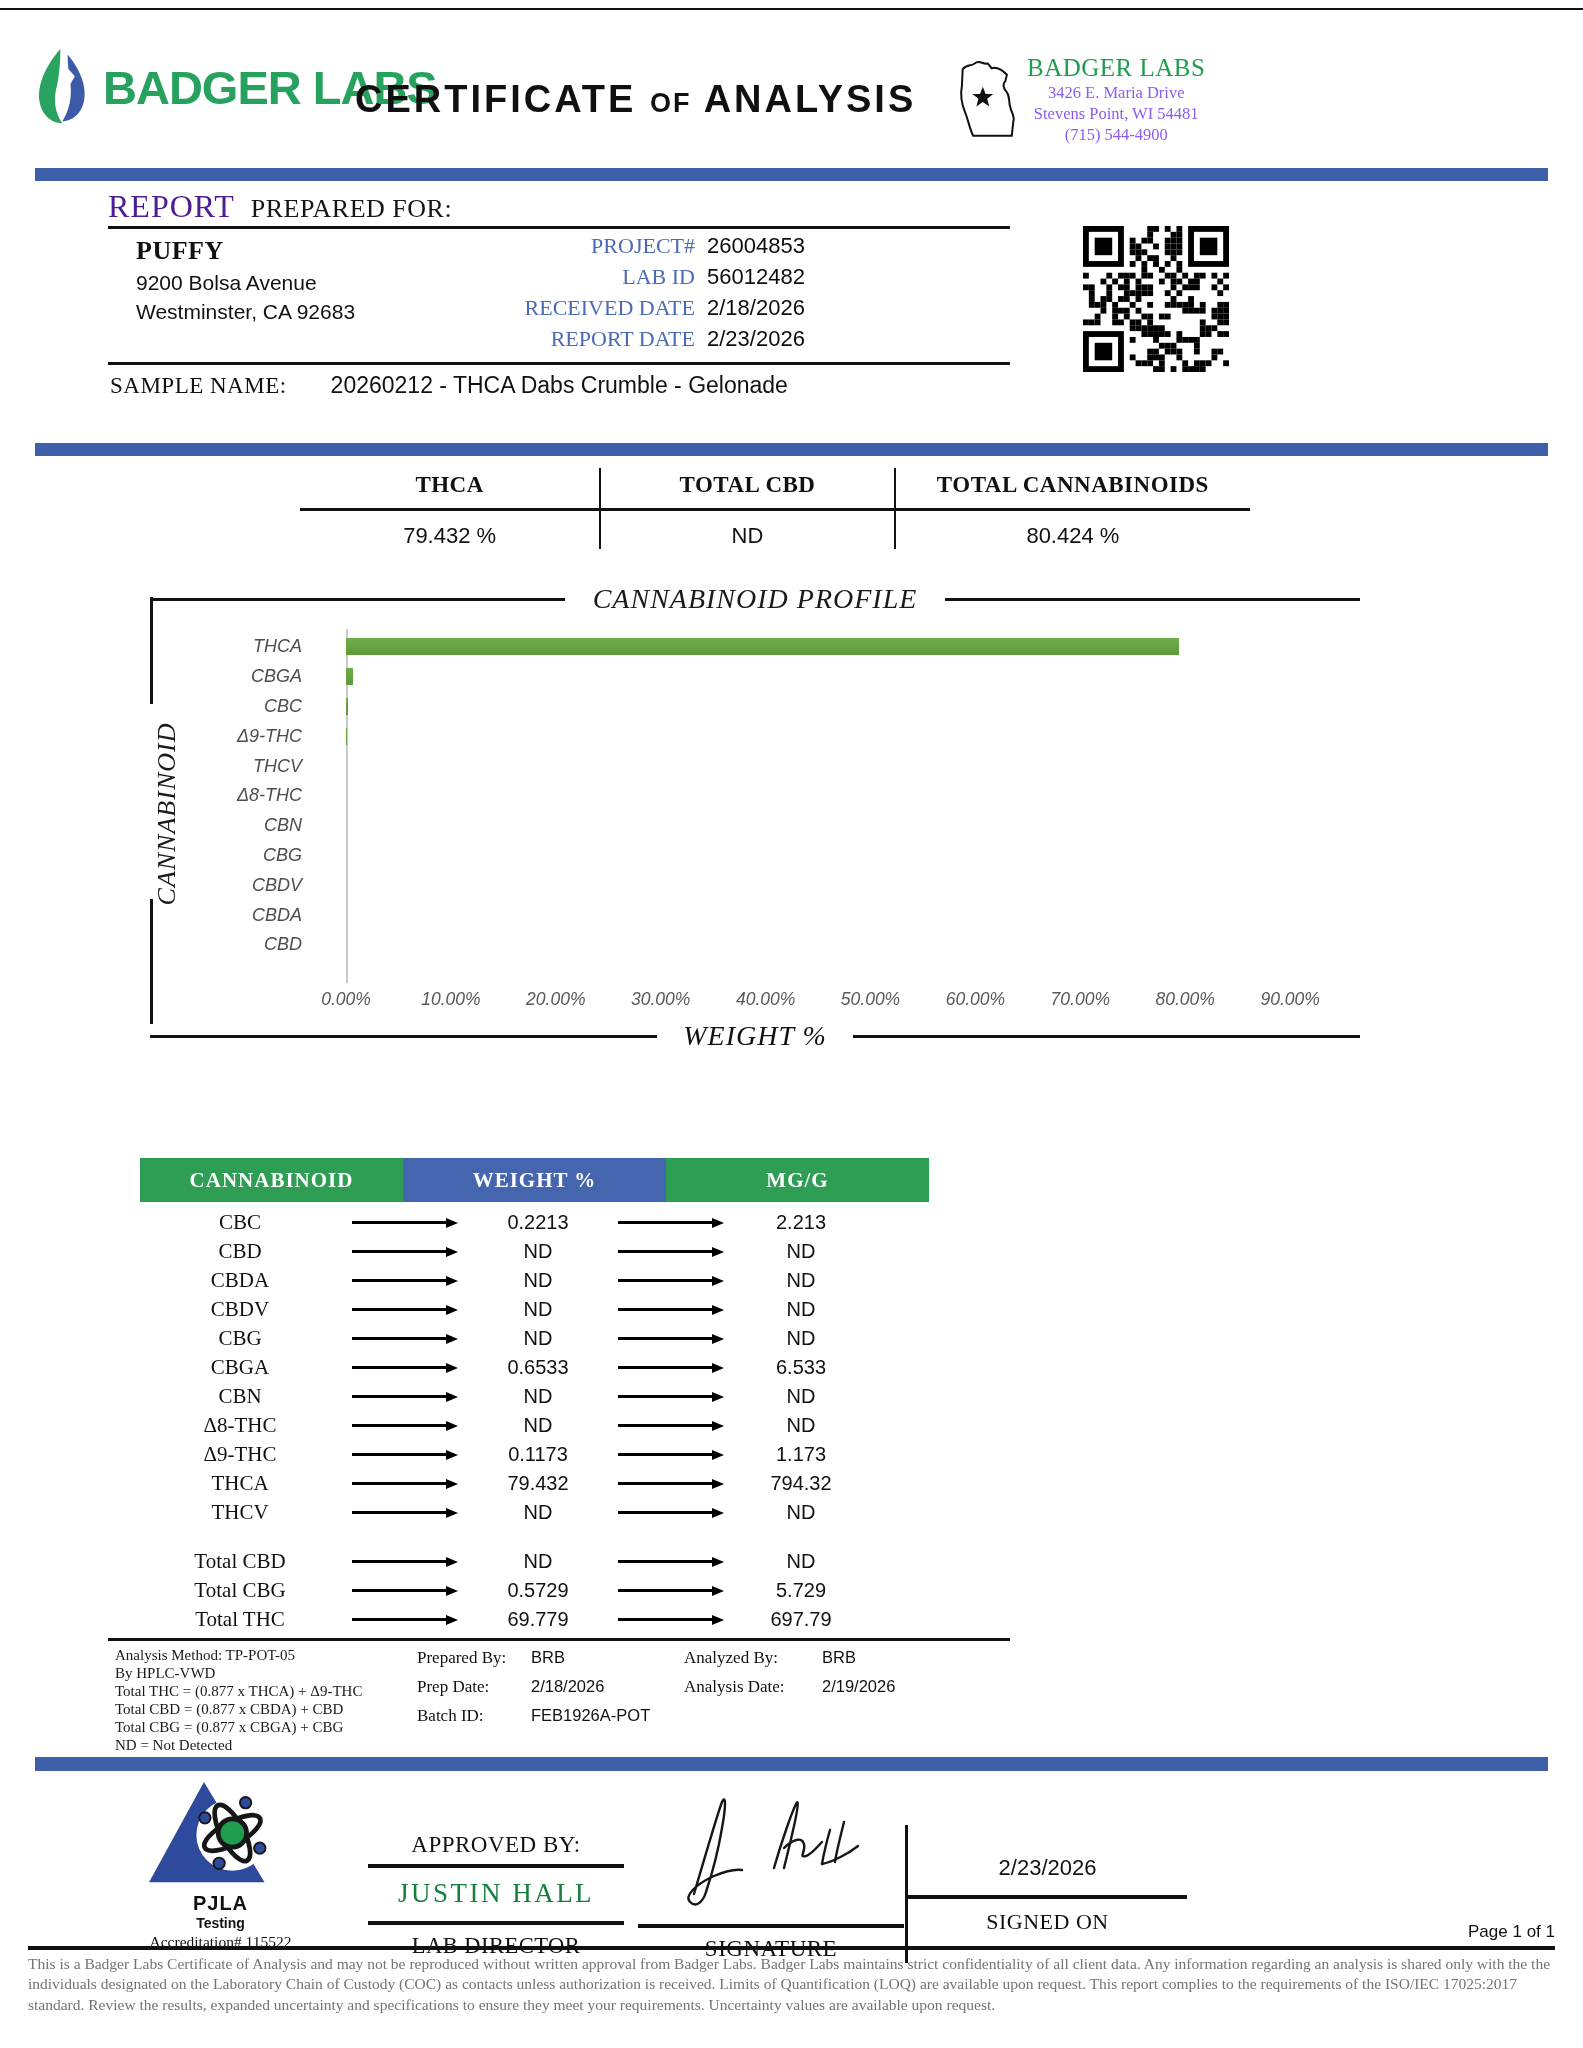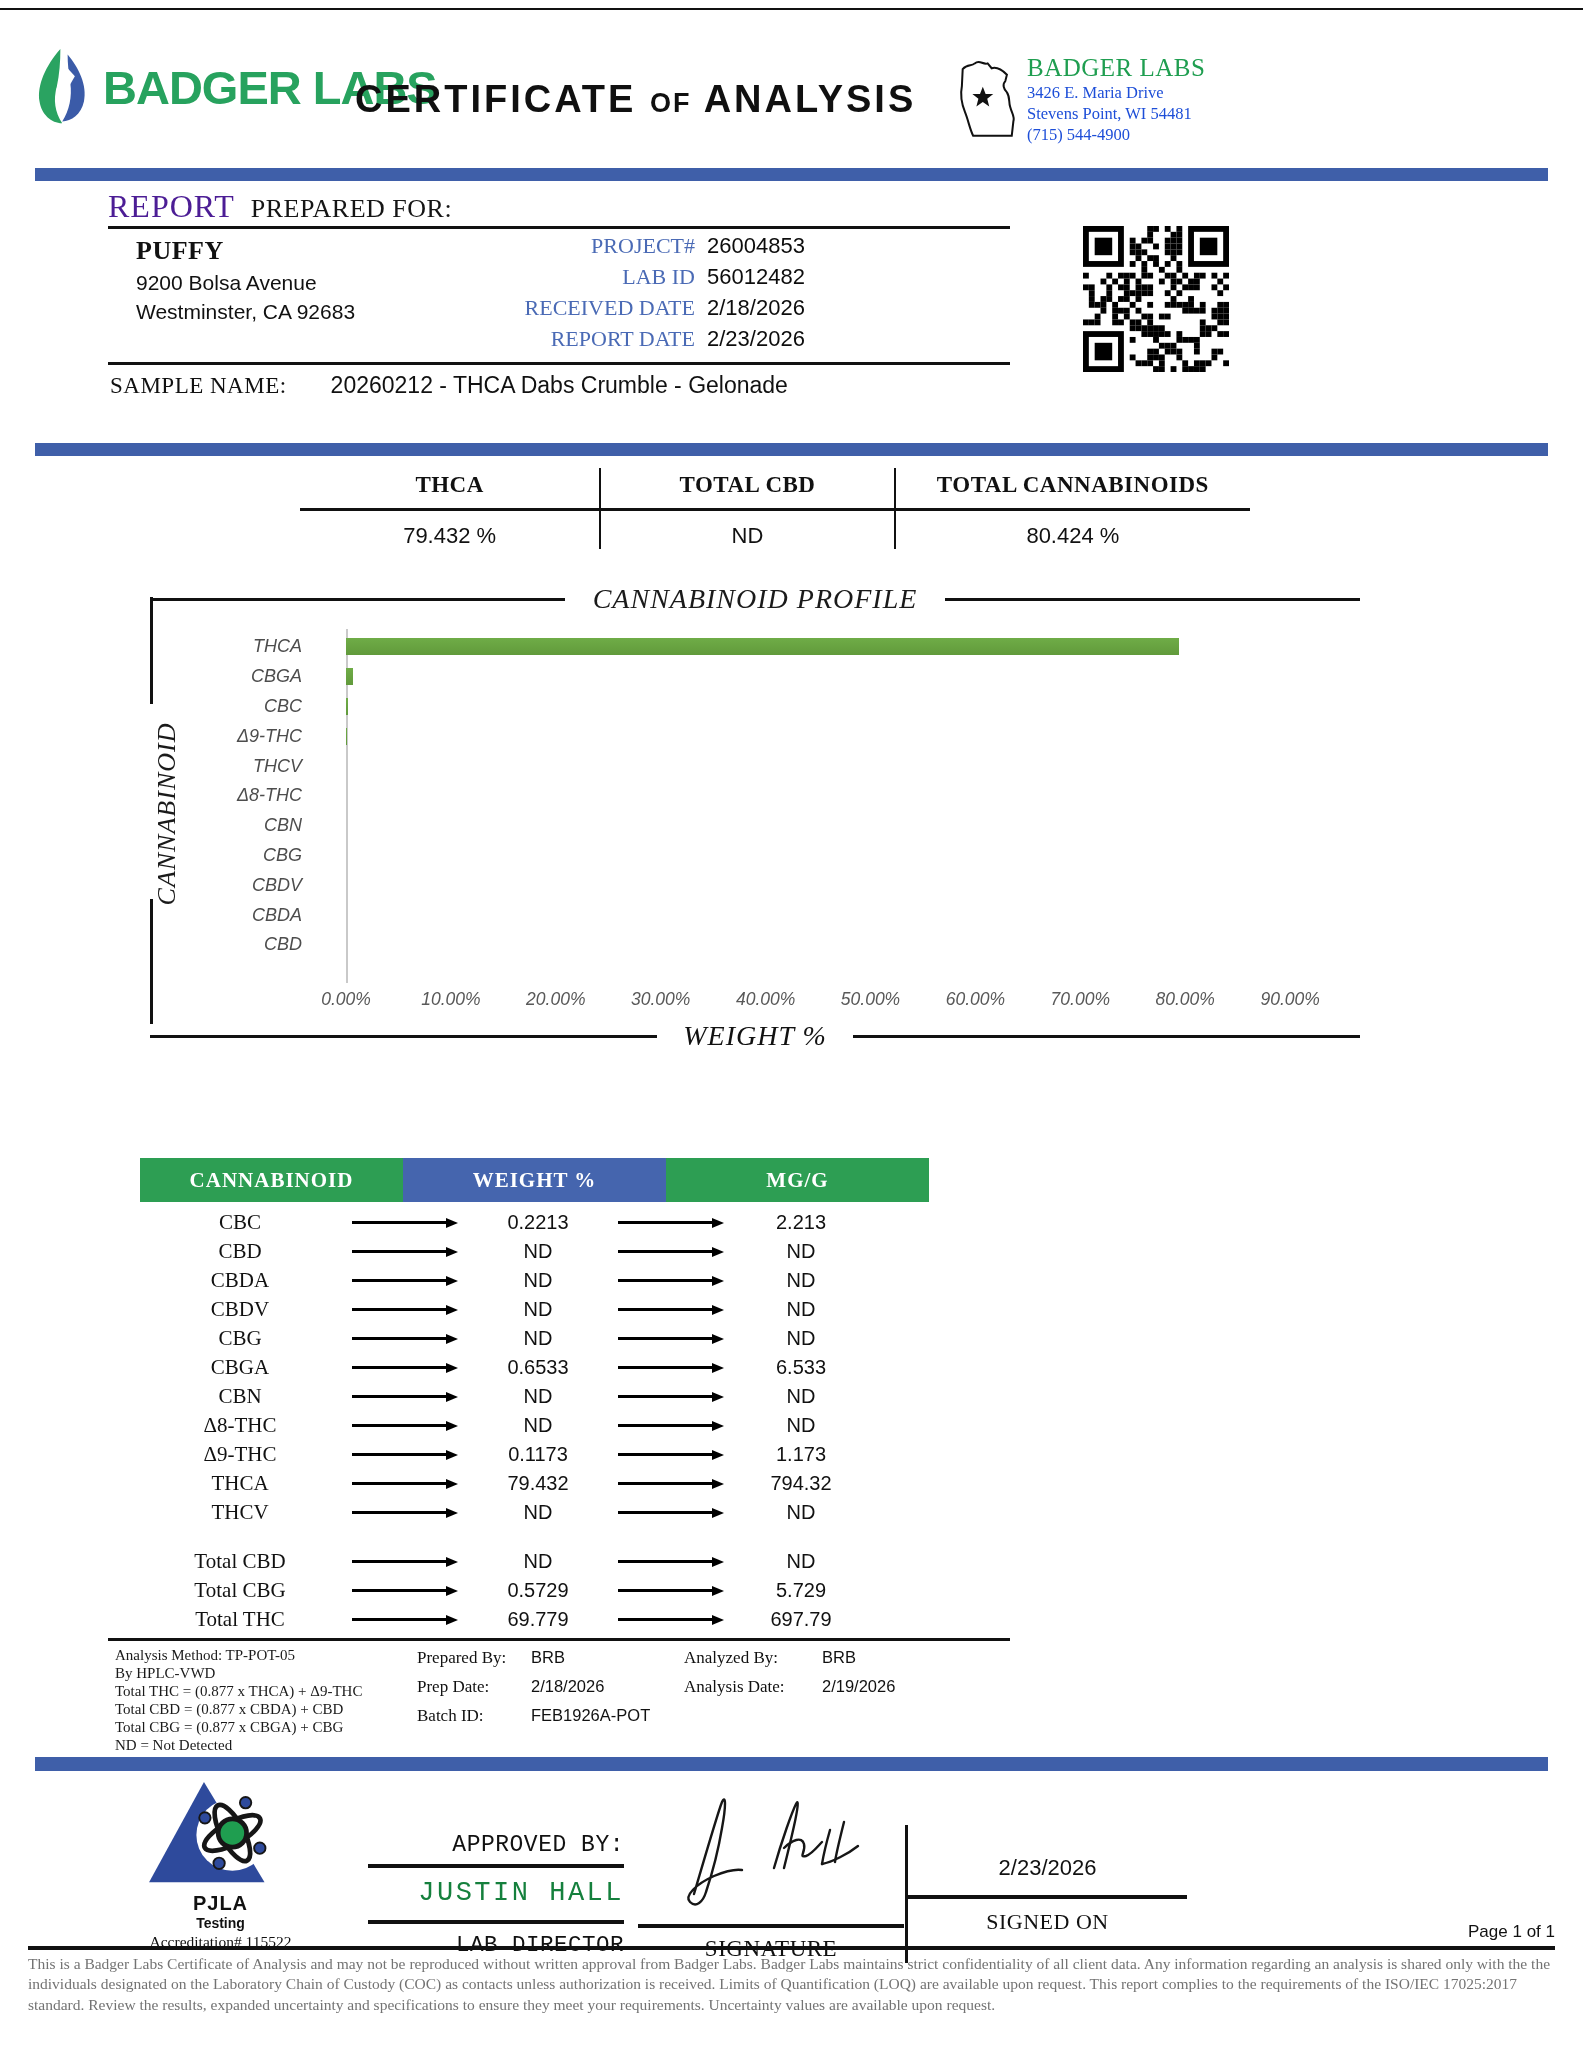--- a/index.html
+++ b/index.html
@@ -11,21 +11,21 @@
 
   
   .brand { position:absolute; left:35px; top:48px; display:flex; align-items:center; gap:10px; }
   .brand-text { font-family:"Liberation Sans","DejaVu Sans",sans-serif; font-weight:bold; font-size:47px; letter-spacing:-1px; color:#27a25e; }
   .doc-title { position:absolute; left:355px; top:78px; width:500px; text-align:center;
                font-family:"Liberation Sans","DejaVu Sans",sans-serif; font-weight:bold; font-size:38px; letter-spacing:3px; color:#101010; white-space:nowrap; }
   .doc-title .of { font-size:27px; letter-spacing:2px; }
   .lab-info { position:absolute; left:945px; top:52px; display:flex; gap:8px; align-items:flex-start; }
   .lab-text { line-height:1.25; }
   .lab-name { font-size:25px; color:#1f9e50; letter-spacing:0.5px; }
-  .lab-addr { font-size:16.5px; color:#1d4ed8; }
+  .lab-addr { font-size:16.5px; color:#8b5cf6;text-align:center; }
 
   .blue-bar { position:absolute; left:35px; right:35px; height:13px; background:#3f5fa9; }
   .bar1 { top:168px; } .bar2 { top:443px; } .bar3 { top:1757px; height:14px; }
 
   
   .report-head { position:absolute; left:108px; top:188px; white-space:nowrap; }
   .rh-blue { font-size:32px; color:#4c1d95; letter-spacing:1px; }
   .rh-black { font-size:26px; color:#151515; margin-left:12px; letter-spacing:0.5px; }
   .rule { position:absolute; background:#111; }
   .rule-report { left:108px; top:226px; width:902px; height:3px; }
@@ -93,21 +93,21 @@
   .fn-row { margin-bottom:9px; font-size:17px; }
   .fn-label { display:inline-block; min-width:108px; }
   .analysis .fn-label { min-width:132px; }
   .fn-value { font-family:"Liberation Sans","DejaVu Sans",sans-serif; font-size:16.5px; margin-left:6px; }
 
   
   .pjla { position:absolute; left:118px; top:1780px; width:205px; text-align:center; }
   .pjla-name { font-family:"Liberation Sans","DejaVu Sans",sans-serif; font-weight:bold; font-size:20px; letter-spacing:1px; margin-top:2px; }
   .pjla-sub { font-family:"Liberation Sans","DejaVu Sans",sans-serif; font-weight:bold; font-size:14px; }
   .pjla-accr { font-size:15.5px; margin-top:2px; }
-  .approved { position:absolute; left:368px; top:1832px; width:256px; text-align:right;font-family:Liberation Mono, monospace; }
+  .approved { position:absolute; left:368px; top:1832px; width:256px; text-align:center; }
   .a-label { font-size:23px; letter-spacing:0.5px; }
   .a-rule { height:4px; background:#111; margin:6px 0; }
   .a-name { font-size:27px; letter-spacing:2.5px; color:#15803d; padding:4px 0 6px; }
   .a-title { font-size:22.5px; letter-spacing:0.5px; margin-top:8px; }
   .sig-block { position:absolute; left:638px; top:1782px; width:266px; text-align:center; }
   .sig-art { margin-top:0; }
   .sig-rule { height:3.5px; background:#111; margin:2px 0 8px; }
   .sig-label { font-size:23px; letter-spacing:0.5px; }
   .signedon { position:absolute; left:905px; top:1825px; width:282px; height:138px; border-left:3px solid #111; text-align:center; }
   .so-date { font-family:"Liberation Sans","DejaVu Sans",sans-serif; font-size:22px; padding-top:30px; }

